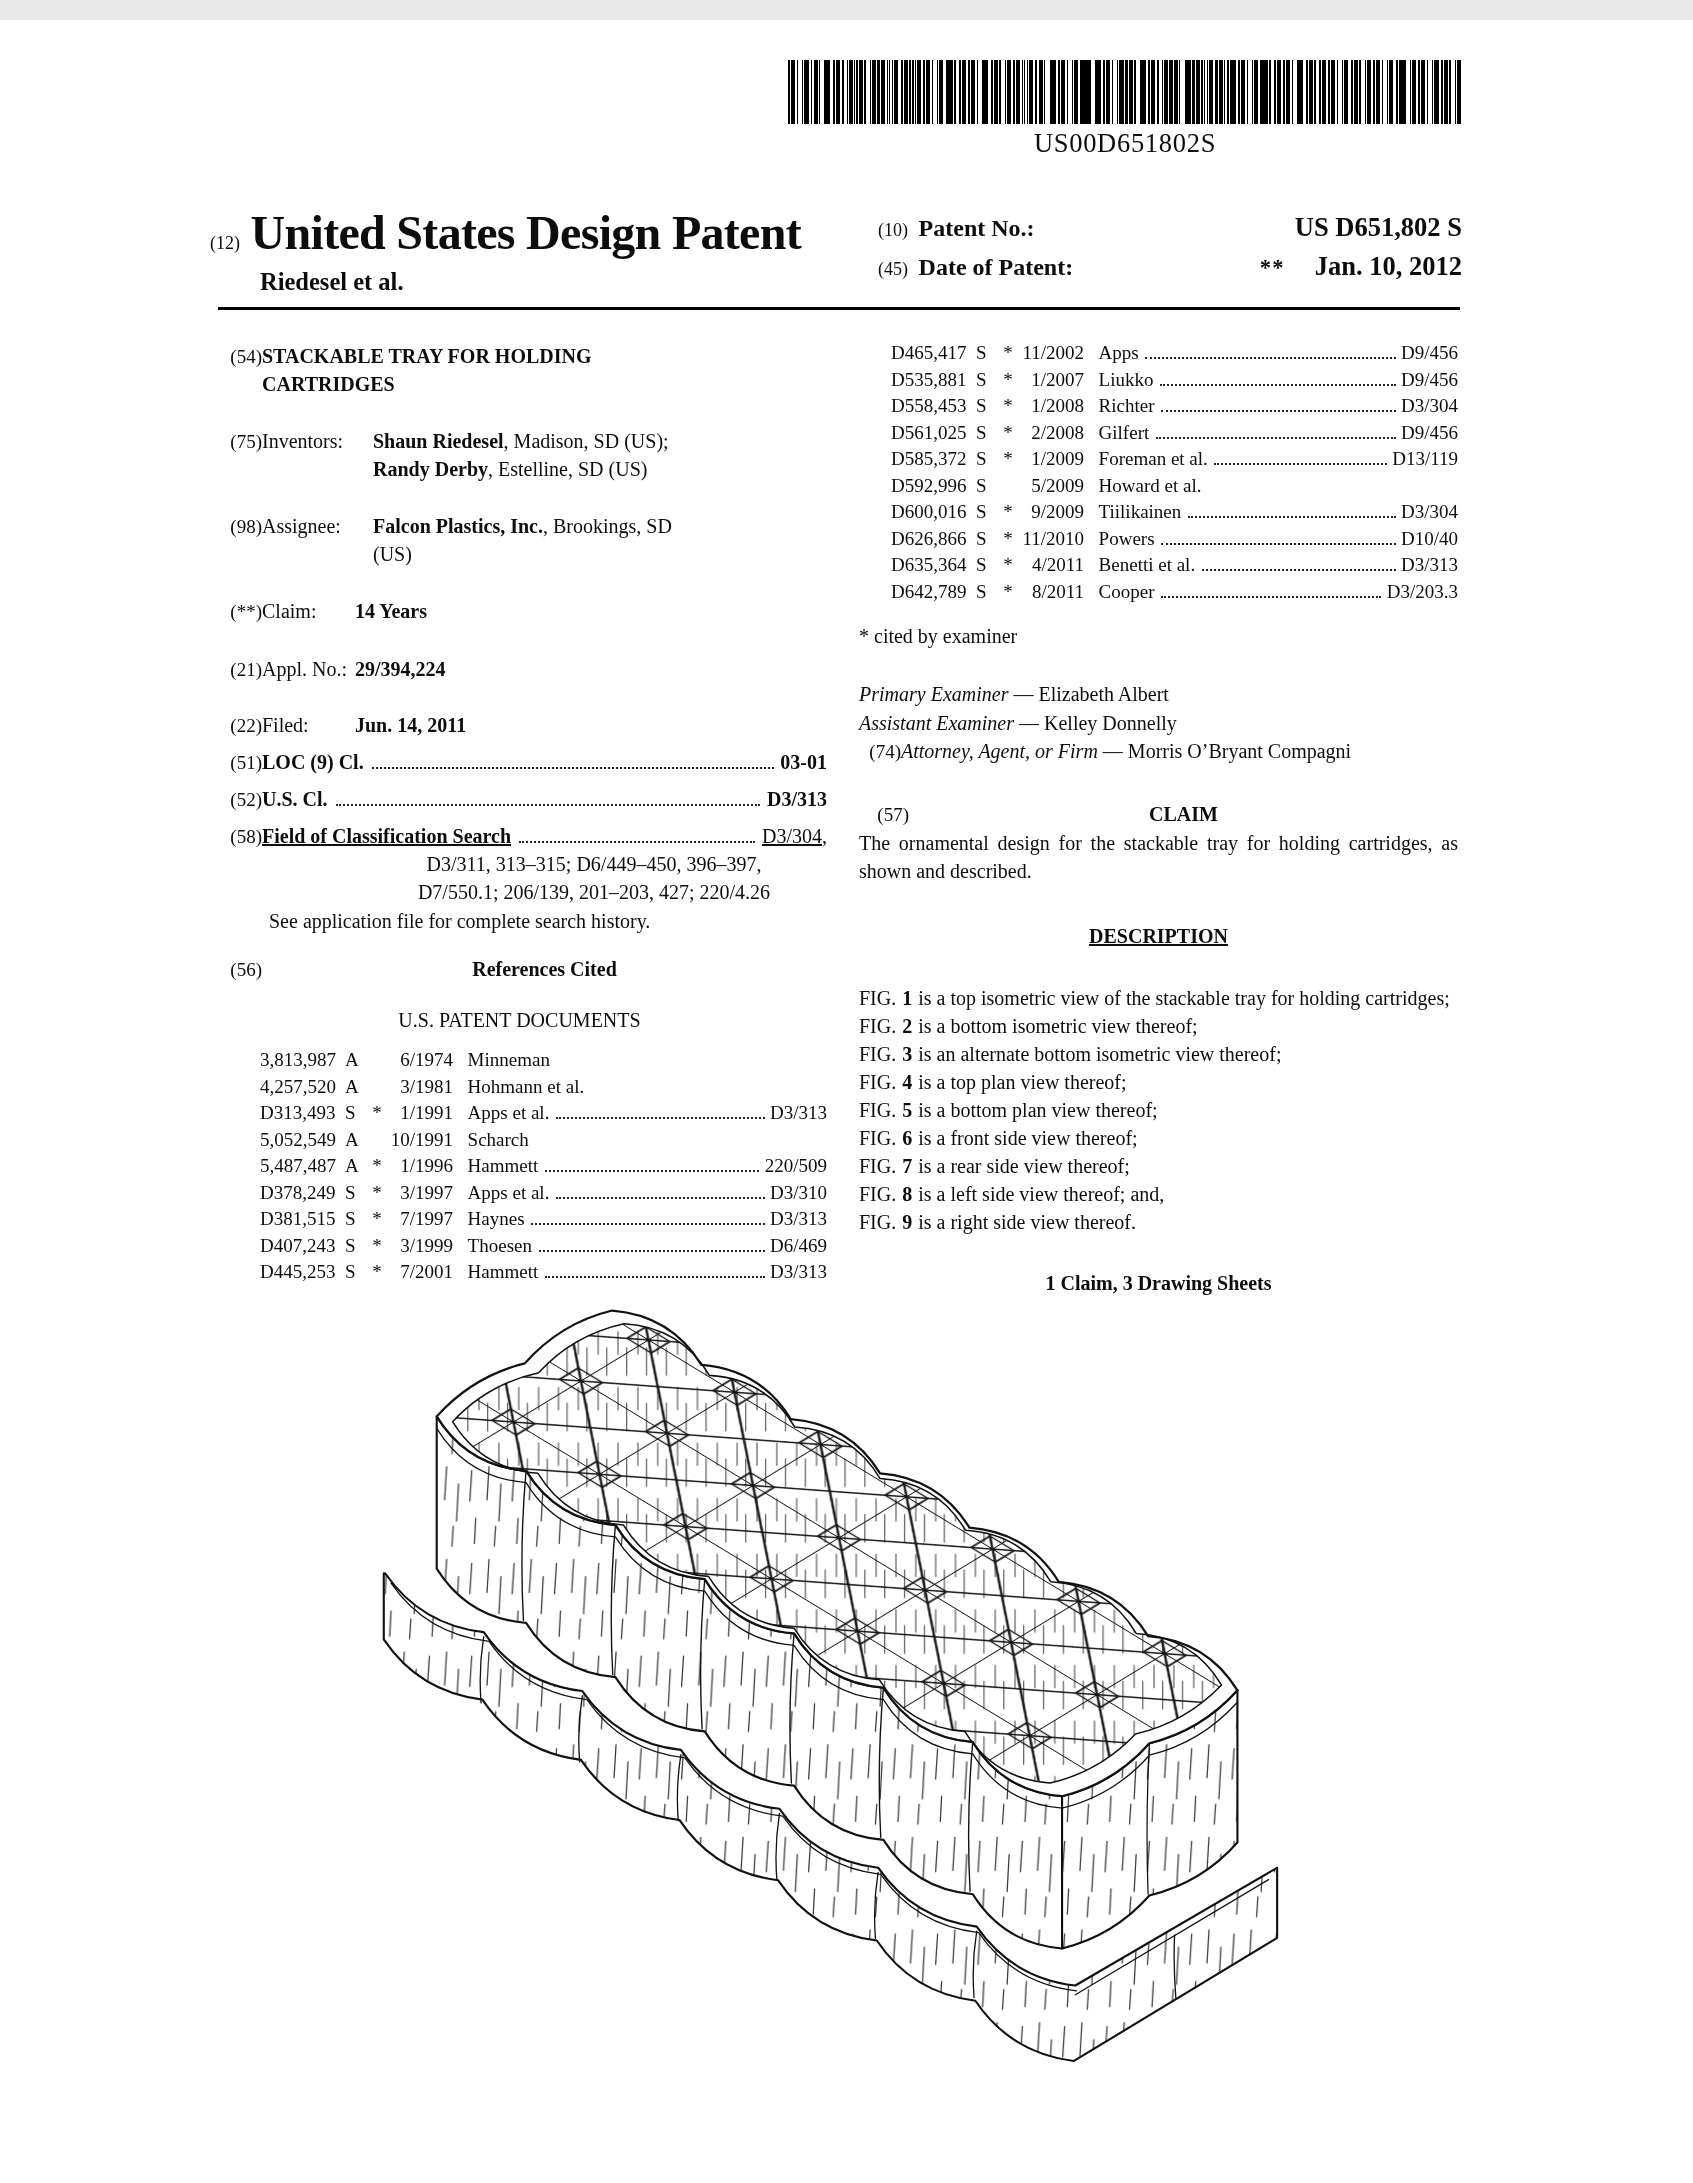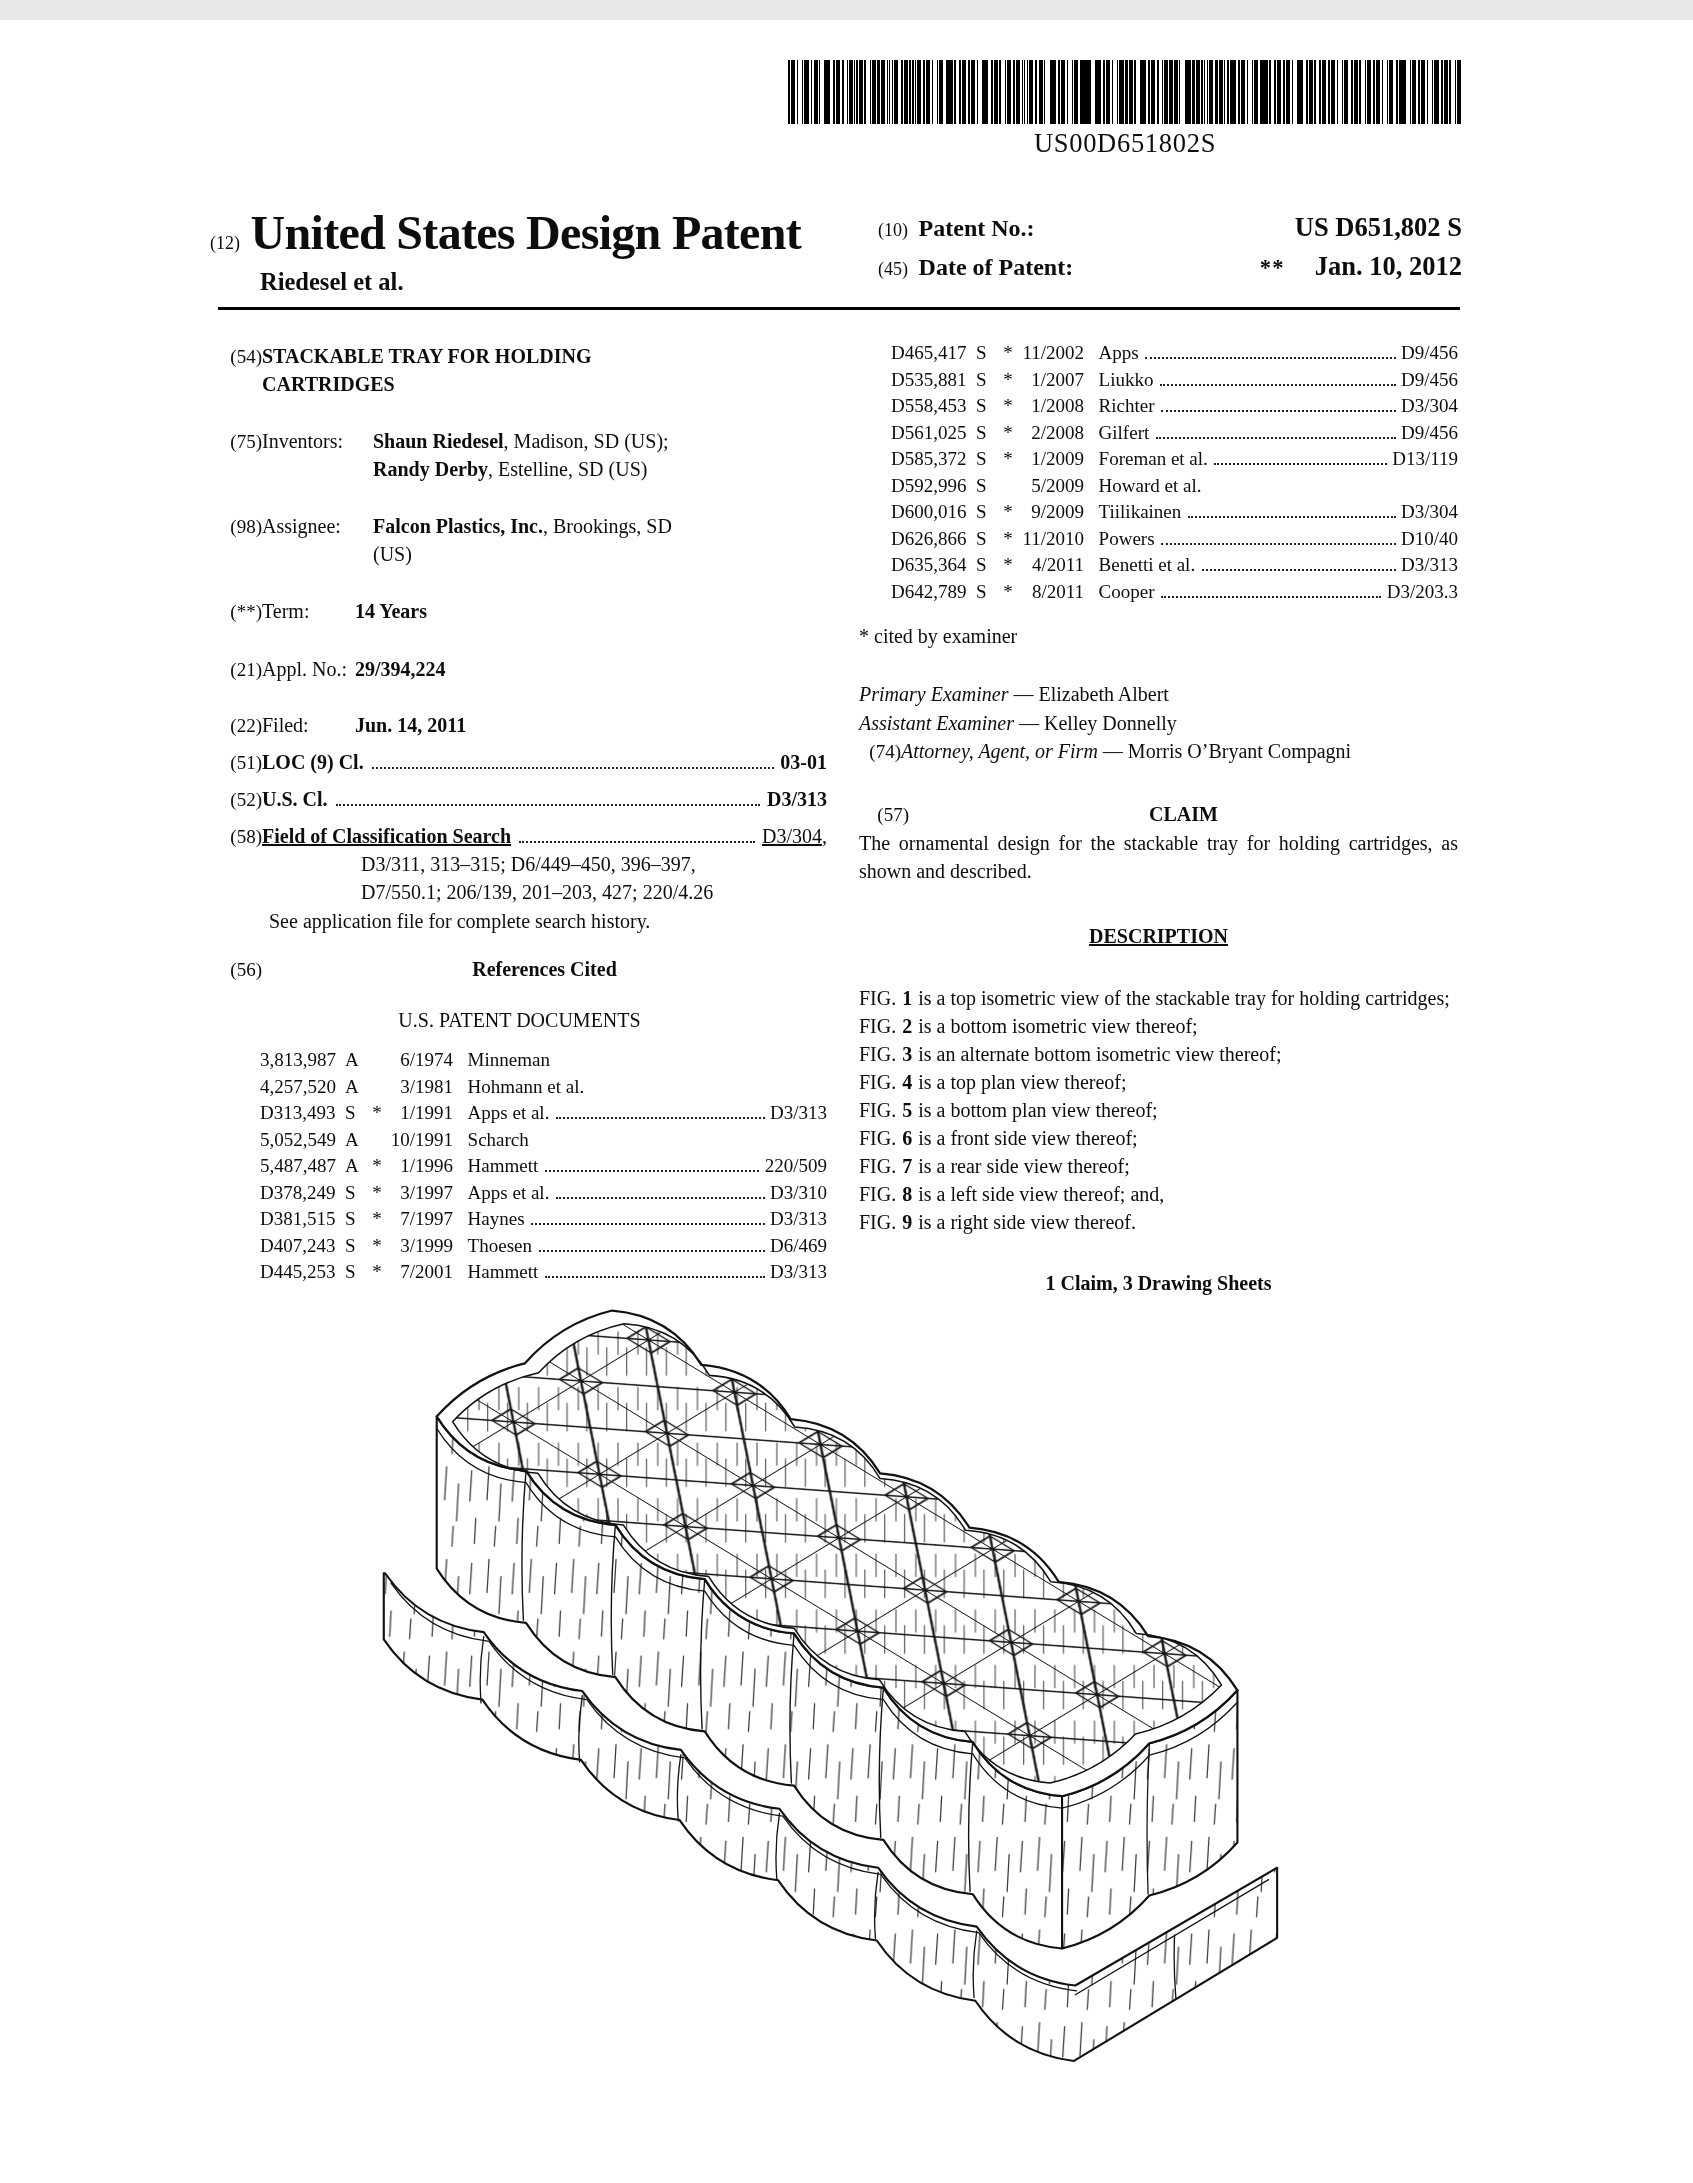--- a/index.html
+++ b/index.html
@@ -39,21 +39,21 @@
   .f-label{width:111px;flex:none;}
   .f-label-sm{width:93px;flex:none;}
   .f-body{flex:1;}
   b,.bold{font-weight:bold;}
   .blockline{display:block;}
   .mt-sec{margin-top:29px;}
   .mt-med{margin-top:26.5px;}
   .mt-sm{margin-top:8px;}
   .leader{flex:1;border-bottom:2px dotted #222;margin:0 6.6px 6px 8px;min-width:16px;}
   .cls-val{flex:none;}
-  .cont-line{text-align:left;padding-left:99px;}
+  .cont-line{text-align:center;padding-left:99px;}
   .search-note{margin-top:1.3px;margin-left:57px;}
   .center-title{flex:1;text-align:center;font-weight:bold;}
   .subtitle{text-align:center;margin-top:22.5px;}
 
   
   .pat-table{margin-top:13.2px;font-size:19px;line-height:26.5px;}
   .pat-table-left{padding-left:48px;}
   .pat-table-right{padding-left:32px;margin-top:9.3px;}
   .pat-row{display:flex;align-items:baseline;}
   .c-num{width:85px;flex:none;}
@@ -133,21 +133,21 @@
       <span class="f-num">(98)</span>
       <span class="f-label">Assignee:</span>
       <span class="f-body">
         <span class="blockline"><b>Falcon Plastics, Inc.</b><span>, Brookings, SD</span></span>
         <span class="blockline">(US)</span>
       </span>
     </div>
 
     <div class="f-row mt-sec">
       <span class="f-num">(**)</span>
-      <span class="f-label-sm">Term:</span>
+      <span class="f-label-sm">Claim:</span>
       <span class="f-body bold">14 Years</span>
     </div>
 
     <div class="f-row mt-sec">
       <span class="f-num">(21)</span>
       <span class="f-label-sm">Appl. No.:</span>
       <span class="f-body bold">29/394,224</span>
     </div>
 
     <div class="f-row mt-med">

